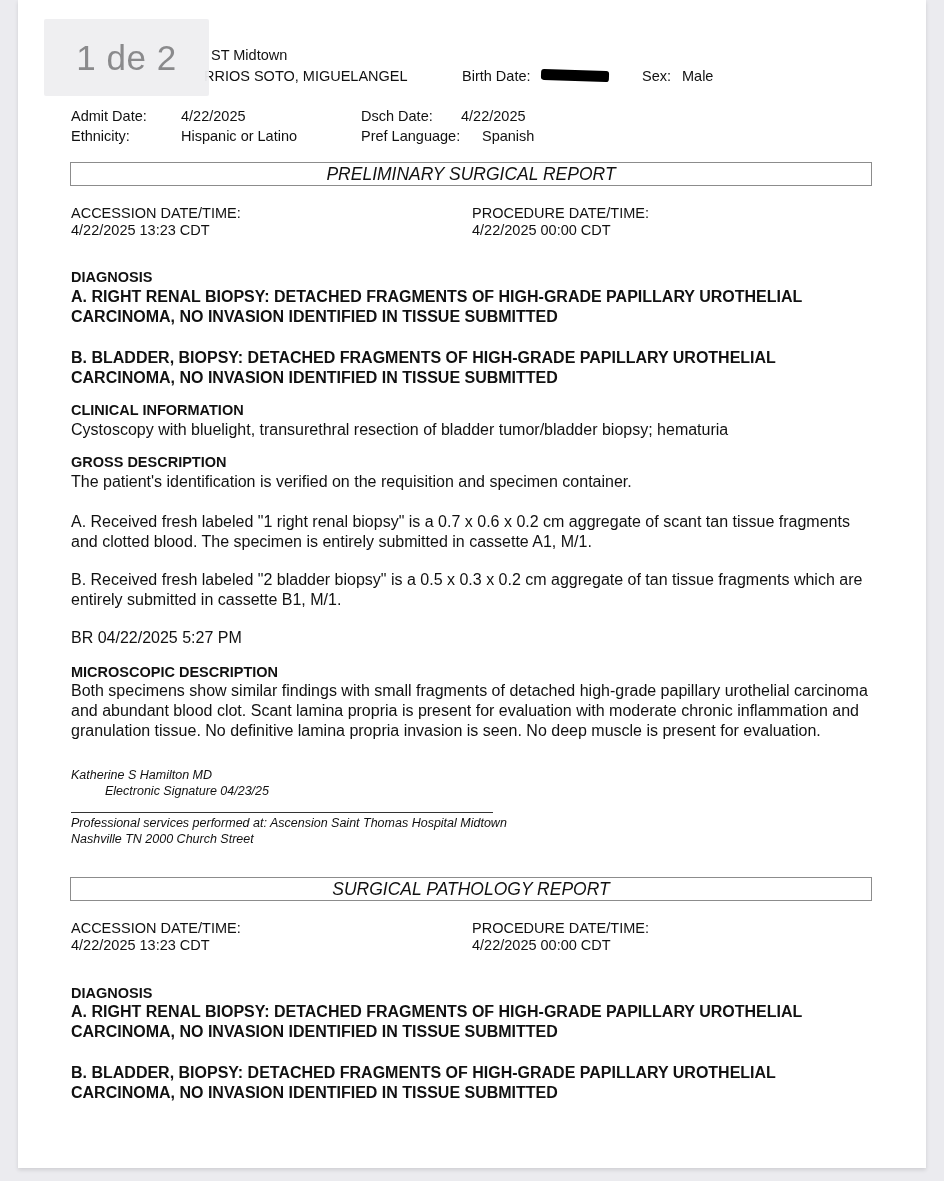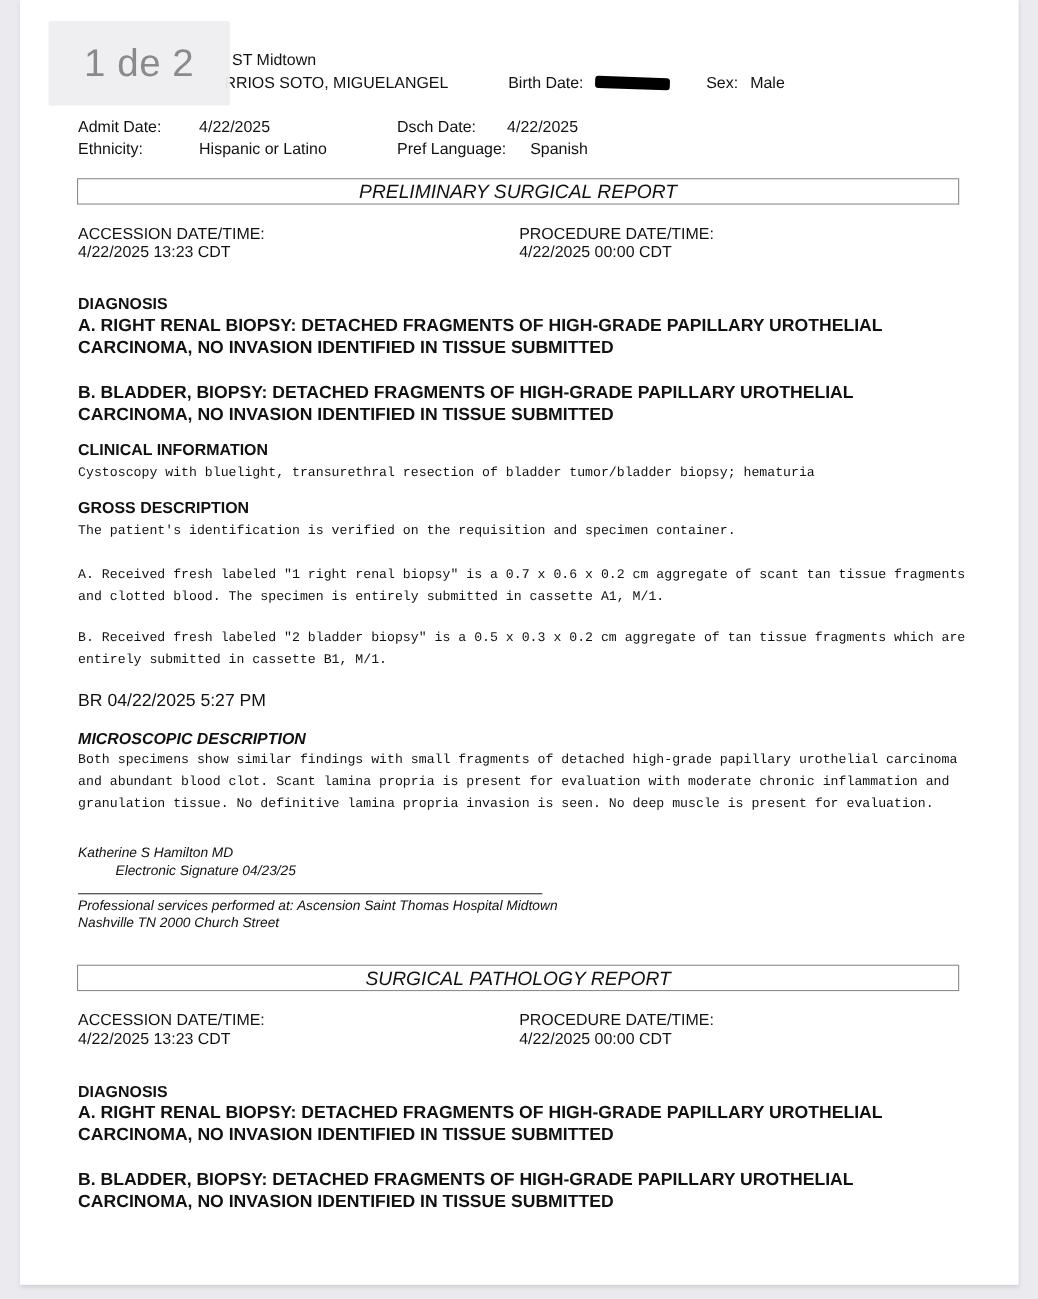--- a/index.html
+++ b/index.html
@@ -49,23 +49,22 @@
     border: 1.5px solid #8c8c8c;
     box-sizing: border-box;
     text-align: center;
     font-style: italic;
     font-size: 17.5px;
     line-height: 22px;
   }
   .para {
     position: absolute;
     left: 71px; width: 810px;
-    font-size: 12px; line-height: 20px;
+    font-size: 16px; line-height: 20px;
     white-space: normal;
-    font-family: Liberation Mono, monospace;
   }
   .diag {
     position: absolute;
     left: 71px; width: 790px;
     font-size: 16px; font-weight: bold; line-height: 20px;
   }
   .sig {
     position: absolute; left: 71px;
     font-size: 12.5px; font-style: italic; line-height: 16px;
   }
@@ -110,21 +109,21 @@
 
 <div class="abs t14 b" style="left:71px;top:402px;">CLINICAL INFORMATION</div>
 <div class="para" style="top:420px;">Cystoscopy with bluelight, transurethral resection of bladder tumor/bladder biopsy; hematuria</div>
 
 <div class="abs t14 b" style="left:71px;top:454px;">GROSS DESCRIPTION</div>
 <div class="para" style="top:472px;">The patient's identification is verified on the requisition and specimen container.</div>
 <div class="para" style="top:512px;">A.  Received fresh labeled "1 right renal biopsy" is a 0.7 x 0.6 x 0.2 cm aggregate of scant tan tissue fragments  and clotted blood. The specimen is entirely submitted in cassette A1, M/1.</div>
 <div class="para" style="top:570px;">B.  Received fresh labeled "2 bladder biopsy" is a 0.5 x 0.3 x 0.2 cm aggregate of tan tissue fragments which are entirely submitted in cassette B1, M/1.</div>
 <div class="abs t16" style="left:71px;top:629px;">BR 04/22/2025 5:27 PM</div>
 
-<div class="abs t14 b" style="left:71px;top:664px;font-style:italic;">MICROSCOPIC DESCRIPTION</div>
+<div class="abs t14 b" style="left:71px;top:664px;">MICROSCOPIC DESCRIPTION</div>
 <div class="para" style="top:681px;width:812px;">Both specimens show similar findings with small fragments of detached high-grade papillary urothelial carcinoma and abundant blood clot.   Scant lamina propria is present for evaluation with moderate chronic inflammation and granulation tissue.   No definitive lamina propria invasion is seen.  No deep muscle is present  for evaluation.</div>
 
 <div class="sig" style="top:767px;">Katherine S Hamilton MD</div>
 <div class="sig" style="top:783px;margin-left:34px;">Electronic Signature  04/23/25</div>
 <div class="sig-line"></div>
 <div class="sig" style="top:815px;">Professional services performed at:  Ascension Saint Thomas Hospital Midtown</div>
 <div class="sig" style="top:831px;">Nashville  TN  2000 Church Street</div>
 
 <div class="section-box" style="top:877px;">SURGICAL PATHOLOGY REPORT</div>
 

